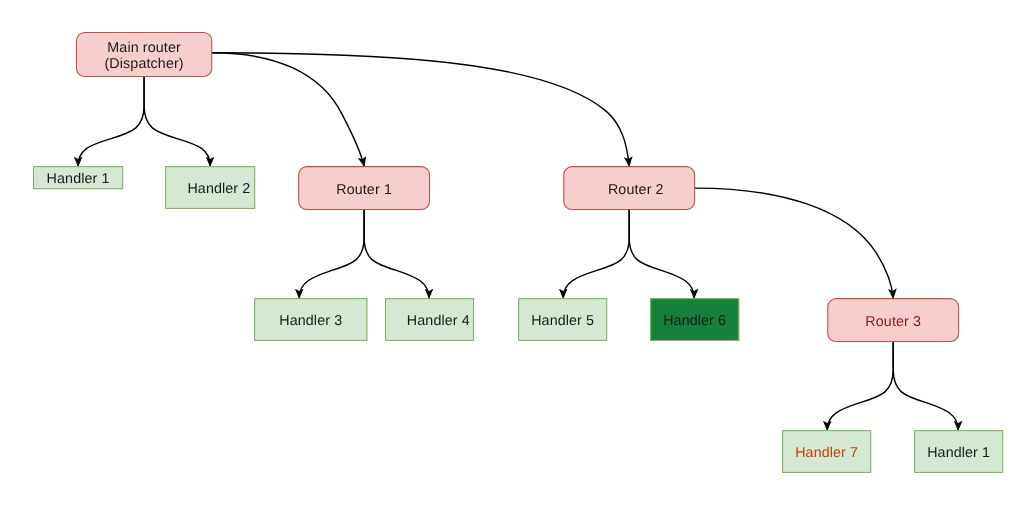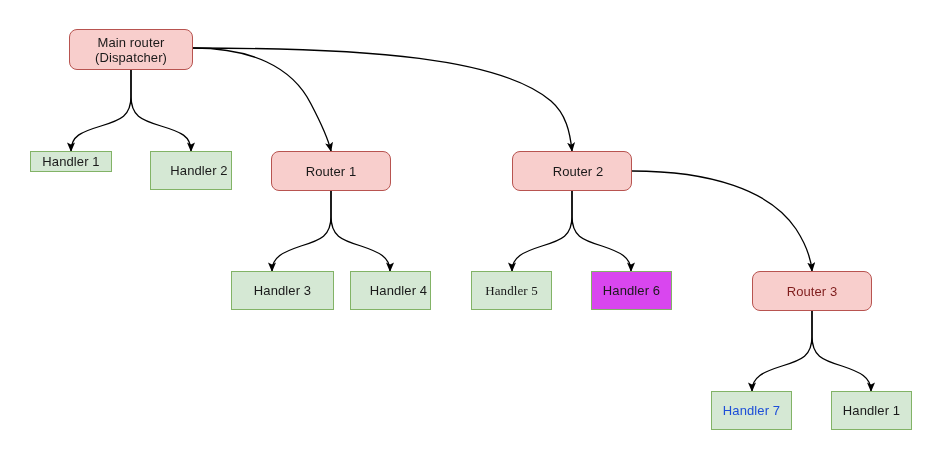--- a/index.html
+++ b/index.html
@@ -81,20 +81,20 @@
 
   <div id="node-layer">
       <div class="node router" style="left: 69px; top: 29px; width: 124px; height: 41px; background: rgb(248, 206, 204); border-color: rgb(184, 84, 80);"><span class="node-label" style="color: rgb(26, 26, 26);">Main router
 (Dispatcher)</span></div>
       <div class="node handler" style="left: 30px; top: 151px; width: 82px; height: 21px; background: rgb(213, 232, 212); border-color: rgb(130, 179, 102);"><span class="node-label" style="color: rgb(26, 26, 26);">Handler 1</span></div>
       <div class="node handler" style="left: 150px; top: 151px; width: 82px; height: 39px; background: rgb(213, 232, 212); border-color: rgb(130, 179, 102); padding-left: 16px;"><span class="node-label" style="color: rgb(26, 26, 26);">Handler 2</span></div>
       <div class="node router" style="left: 271px; top: 151px; width: 120px; height: 40px; background: rgb(248, 206, 204); border-color: rgb(184, 84, 80);"><span class="node-label" style="color: rgb(26, 26, 26);">Router 1</span></div>
       <div class="node router" style="left: 512px; top: 151px; width: 120px; height: 40px; background: rgb(248, 206, 204); border-color: rgb(184, 84, 80);"><span class="node-label" style="color: rgb(26, 26, 26); padding-left: 12px;">Router 2</span></div>
       <div class="node handler" style="left: 231px; top: 271px; width: 103px; height: 39px; background: rgb(213, 232, 212); border-color: rgb(130, 179, 102);"><span class="node-label" style="color: rgb(26, 26, 26);">Handler 3</span></div>
       <div class="node handler" style="left: 350px; top: 271px; width: 81px; height: 39px; background: rgb(213, 232, 212); border-color: rgb(130, 179, 102); padding-left: 16px;"><span class="node-label" style="color: rgb(26, 26, 26);">Handler 4</span></div>
-      <div class="node handler" style="left: 471px; top: 271px; width: 81px; height: 39px; background: rgb(213, 232, 212); border-color: rgb(130, 179, 102); font-family: Liberation Serif, serif;"><span class="node-label" style="color: rgb(26, 26, 26);">Handler 5</span></div>
-      <div class="node handler" style="left: 591px; top: 271px; width: 81px; height: 39px; background: #d946ef; border-color: rgb(130, 179, 102);"><span class="node-label" style="color: rgb(26, 26, 26);">Handler 6</span></div>
+      <div class="node handler" style="left: 471px; top: 271px; width: 81px; height: 39px; background: rgb(213, 232, 212); border-color: rgb(130, 179, 102);"><span class="node-label" style="color: rgb(26, 26, 26);">Handler 5</span></div>
+      <div class="node handler" style="left: 591px; top: 271px; width: 81px; height: 39px; background: #15803d; border-color: rgb(130, 179, 102);"><span class="node-label" style="color: rgb(26, 26, 26);">Handler 6</span></div>
       <div class="node router" style="left: 752px; top: 271px; width: 120px; height: 40px; background: rgb(248, 206, 204); border-color: rgb(184, 84, 80);"><span class="node-label" style="color: #7f1d1d;">Router 3</span></div>
-      <div class="node handler" style="left: 711px; top: 391px; width: 81px; height: 39px; background: rgb(213, 232, 212); border-color: rgb(130, 179, 102);"><span class="node-label" style="color: #1d4ed8;">Handler 7</span></div>
+      <div class="node handler" style="left: 711px; top: 391px; width: 81px; height: 39px; background: rgb(213, 232, 212); border-color: rgb(130, 179, 102);"><span class="node-label" style="color: #c2410c;">Handler 7</span></div>
       <div class="node handler" style="left: 831px; top: 391px; width: 81px; height: 39px; background: rgb(213, 232, 212); border-color: rgb(130, 179, 102);"><span class="node-label" style="color: rgb(26, 26, 26);">Handler 1</span></div>
     </div>
 
 </div>
 
 </body></html>

